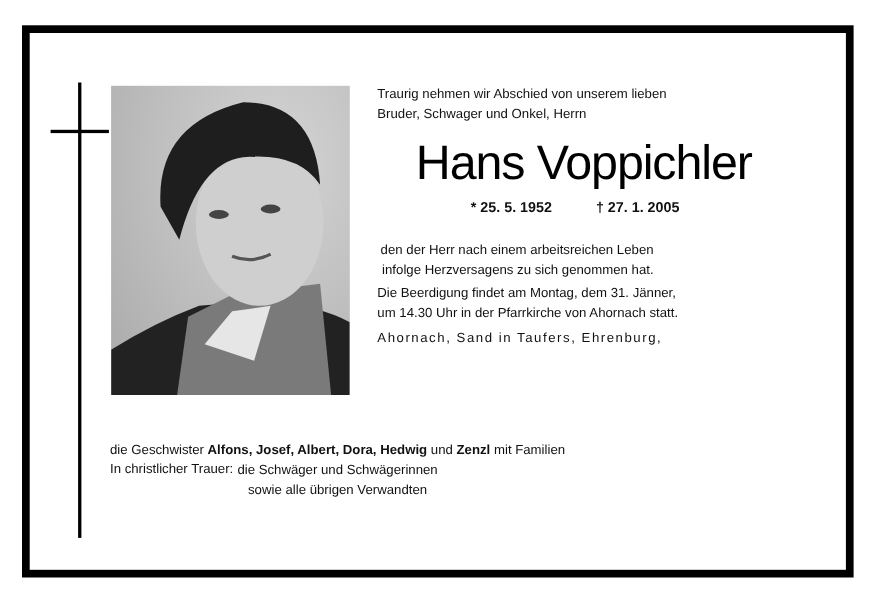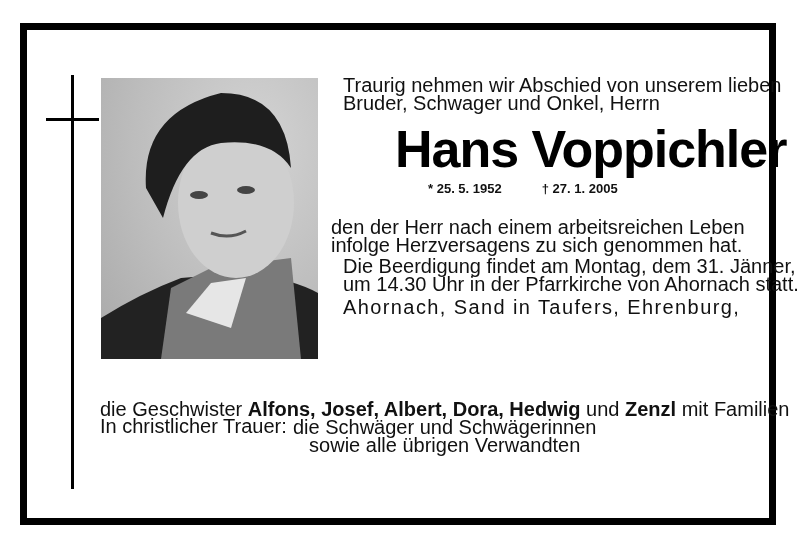--- a/index.html
+++ b/index.html
@@ -2,26 +2,26 @@
 <html><head>
 <meta charset="utf-8">
 <style>
   html,body{margin:0;padding:0;background:#fff;}
   body{width:800px;height:545px;position:relative;overflow:hidden;font-family:"Liberation Sans",sans-serif;color:#111;}
   .frame{position:absolute;left:20px;top:23px;width:742px;height:488px;border:7px solid #000;background:#fff;}
   .cross-v{position:absolute;left:71px;top:75px;width:3px;height:414px;background:#000;}
   .cross-h{position:absolute;left:46px;top:118px;width:53px;height:3px;background:#000;}
   .photo{position:absolute;left:101px;top:78px;width:217px;height:281px;overflow:hidden;
     background:radial-gradient(ellipse at 70% 25%, #d4d4d4 0%, #bdbdbd 55%, #a8a8a8 100%);}
-  .txt{position:absolute;font-size:20px;line-height:18px;white-space:nowrap;}
+  .txt{position:absolute;font-size:12px;line-height:18px;white-space:nowrap;}
   .intro{left:343px;top:76px;}
-  .name{position:absolute;left:378px;top:124px;font-size:52px;line-height:50px;font-weight:bold;letter-spacing:-1px;color:#000;margin-left:17px;}
+  .name{position:absolute;left:378px;top:124px;font-size:44px;line-height:50px;font-weight:normal;letter-spacing:-1px;color:#000;}
   .dates{position:absolute;left:428px;top:181px;font-size:13px;font-weight:bold;}
   .dates span{margin-right:40px;}
-  .p1{left:331px;top:218px;}
+  .p1{left:346px;top:218px;text-align:right;}
   .p2{left:343px;top:257px;}
   .p3{left:343px;top:298px;letter-spacing:1.4px;}
   .p3 .d{letter-spacing:0;margin-left:3px;}
   .p4{left:100px;top:377px;margin-top:40px;}
   .p5{left:100px;top:400px;text-align:center;}
   .p6{left:100px;top:464px;}
   b{font-weight:bold;}
 </style>
 </head>
 <body>

